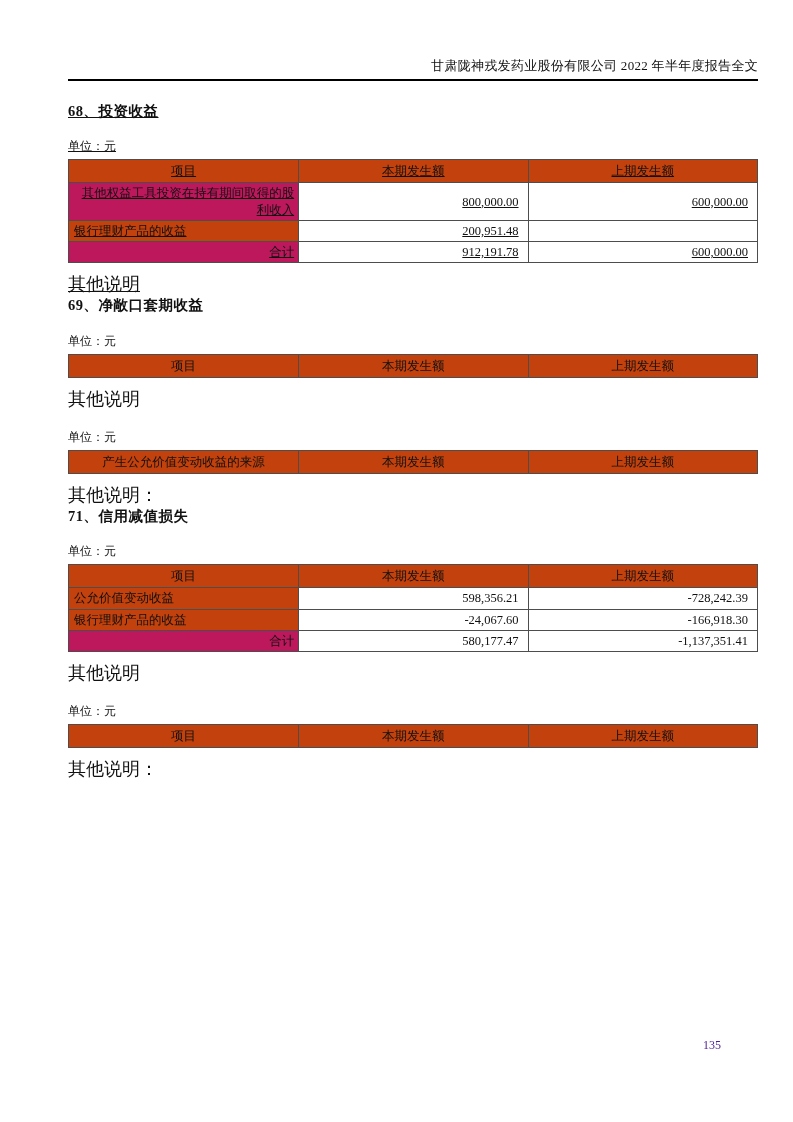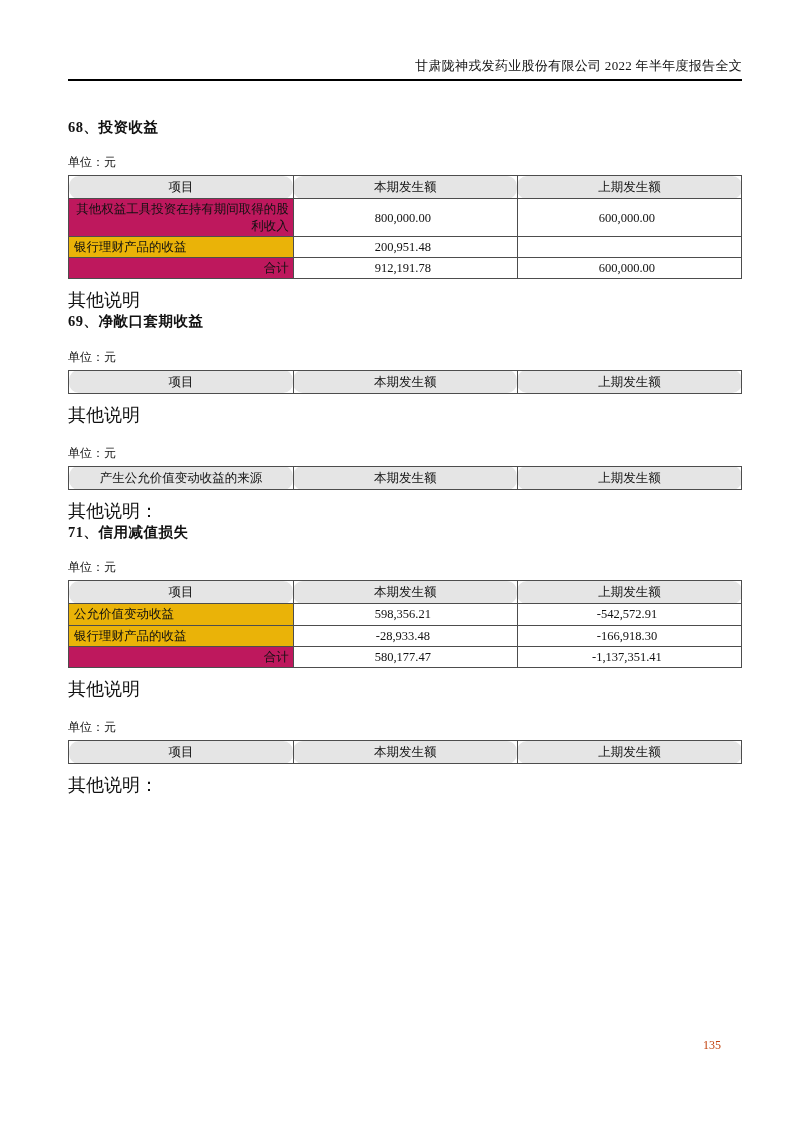--- a/index.html
+++ b/index.html
@@ -1,51 +1,51 @@
 <!DOCTYPE html>
 <html><head>
 <meta charset="utf-8">
 <style>
   html, body { margin: 0; padding: 0; background: #ffffff; }
   .page {
     width: 793px; height: 1122px; box-sizing: border-box;
-    padding: 0 51px 0 68px; position: relative;
+    padding: 0 35px 0 68px; position: relative;
     font-family: "Liberation Serif", "DejaVu Serif", serif;
     color: #111111; background: #ffffff;
   }
   .page-header {
     padding-top: 57px; padding-bottom: 4px; text-align: right;
     font-size: 13px; border-bottom: 2px solid #000000; letter-spacing: 0.3px;
   }
   .section { }
-  .section.first { margin-top: 37px; }
+  .section.first { margin-top: 21px; text-decoration: underline; }
   .heading {
     margin: 0; font-size: 14.5px; font-weight: bold; line-height: 1.25;
     letter-spacing: 0.5px;
   }
   .unit {
     margin: 18px 4px 4px 0; text-align: left; font-size: 12px;
   }
   table.tbl {
     width: 100%; border-collapse: collapse; table-layout: fixed;
     font-size: 12.5px;
   }
   table.tbl th, table.tbl td {
     border: 1px solid #4d4d4d; line-height: 1.3; overflow: hidden;
   }
   table.tbl th {
-    background: #e5e5e5; font-weight: normal; 
-    padding: 3px 4px; height: 15px; border-radius: 10px;
+    background: #c2410c; font-weight: normal; 
+    padding: 3px 4px; height: 15px;
   }
-  td.c-label { text-align: left; padding: 2px 4px 2px 5px; background: #eab308; }
+  td.c-label { text-align: left; padding: 2px 4px 2px 5px; background: #c2410c; }
   td.c-label.shaded { background: #be185d; text-align: right; }
-  td.c-num { text-align: center; padding: 2px 9px 2px 4px; background: #ffffff; height: 16px; }
+  td.c-num { text-align: right; padding: 2px 9px 2px 4px; background: #ffffff; height: 16px; }
   .note { margin-top: 9px; font-size: 18px; }
   .page-number {
-    position: absolute; top: 1038px; right: 72px; font-size: 12px; color: #c2410c;
+    position: absolute; top: 1038px; right: 72px; font-size: 12px; color: #4c1d95;
   }
 </style>
 </head>
 <body>
 
 <div class="page">
   <div class="page-header">
     <span>甘肃陇神戎发药业股份有限公司 2022 年半年度报告全文</span>
   </div>
 
@@ -141,25 +141,25 @@
         <tr>
               <th>项目</th>
               <th>本期发生额</th>
               <th>上期发生额</th>
             </tr>
       </thead>
       <tbody>
             <tr>
               <td class="c-label">公允价值变动收益</td>
               <td class="c-num">598,356.21</td>
-              <td class="c-num">-542,572.91</td>
+              <td class="c-num">-728,242.39</td>
             </tr>
             <tr>
               <td class="c-label">银行理财产品的收益</td>
-              <td class="c-num">-28,933.48</td>
+              <td class="c-num">-24,067.60</td>
               <td class="c-num">-166,918.30</td>
             </tr>
             <tr>
               <td class="c-label shaded">合计</td>
               <td class="c-num">580,177.47</td>
               <td class="c-num">-1,137,351.41</td>
             </tr>
           </tbody>
     </table>
     <div class="note">其他说明</div>

